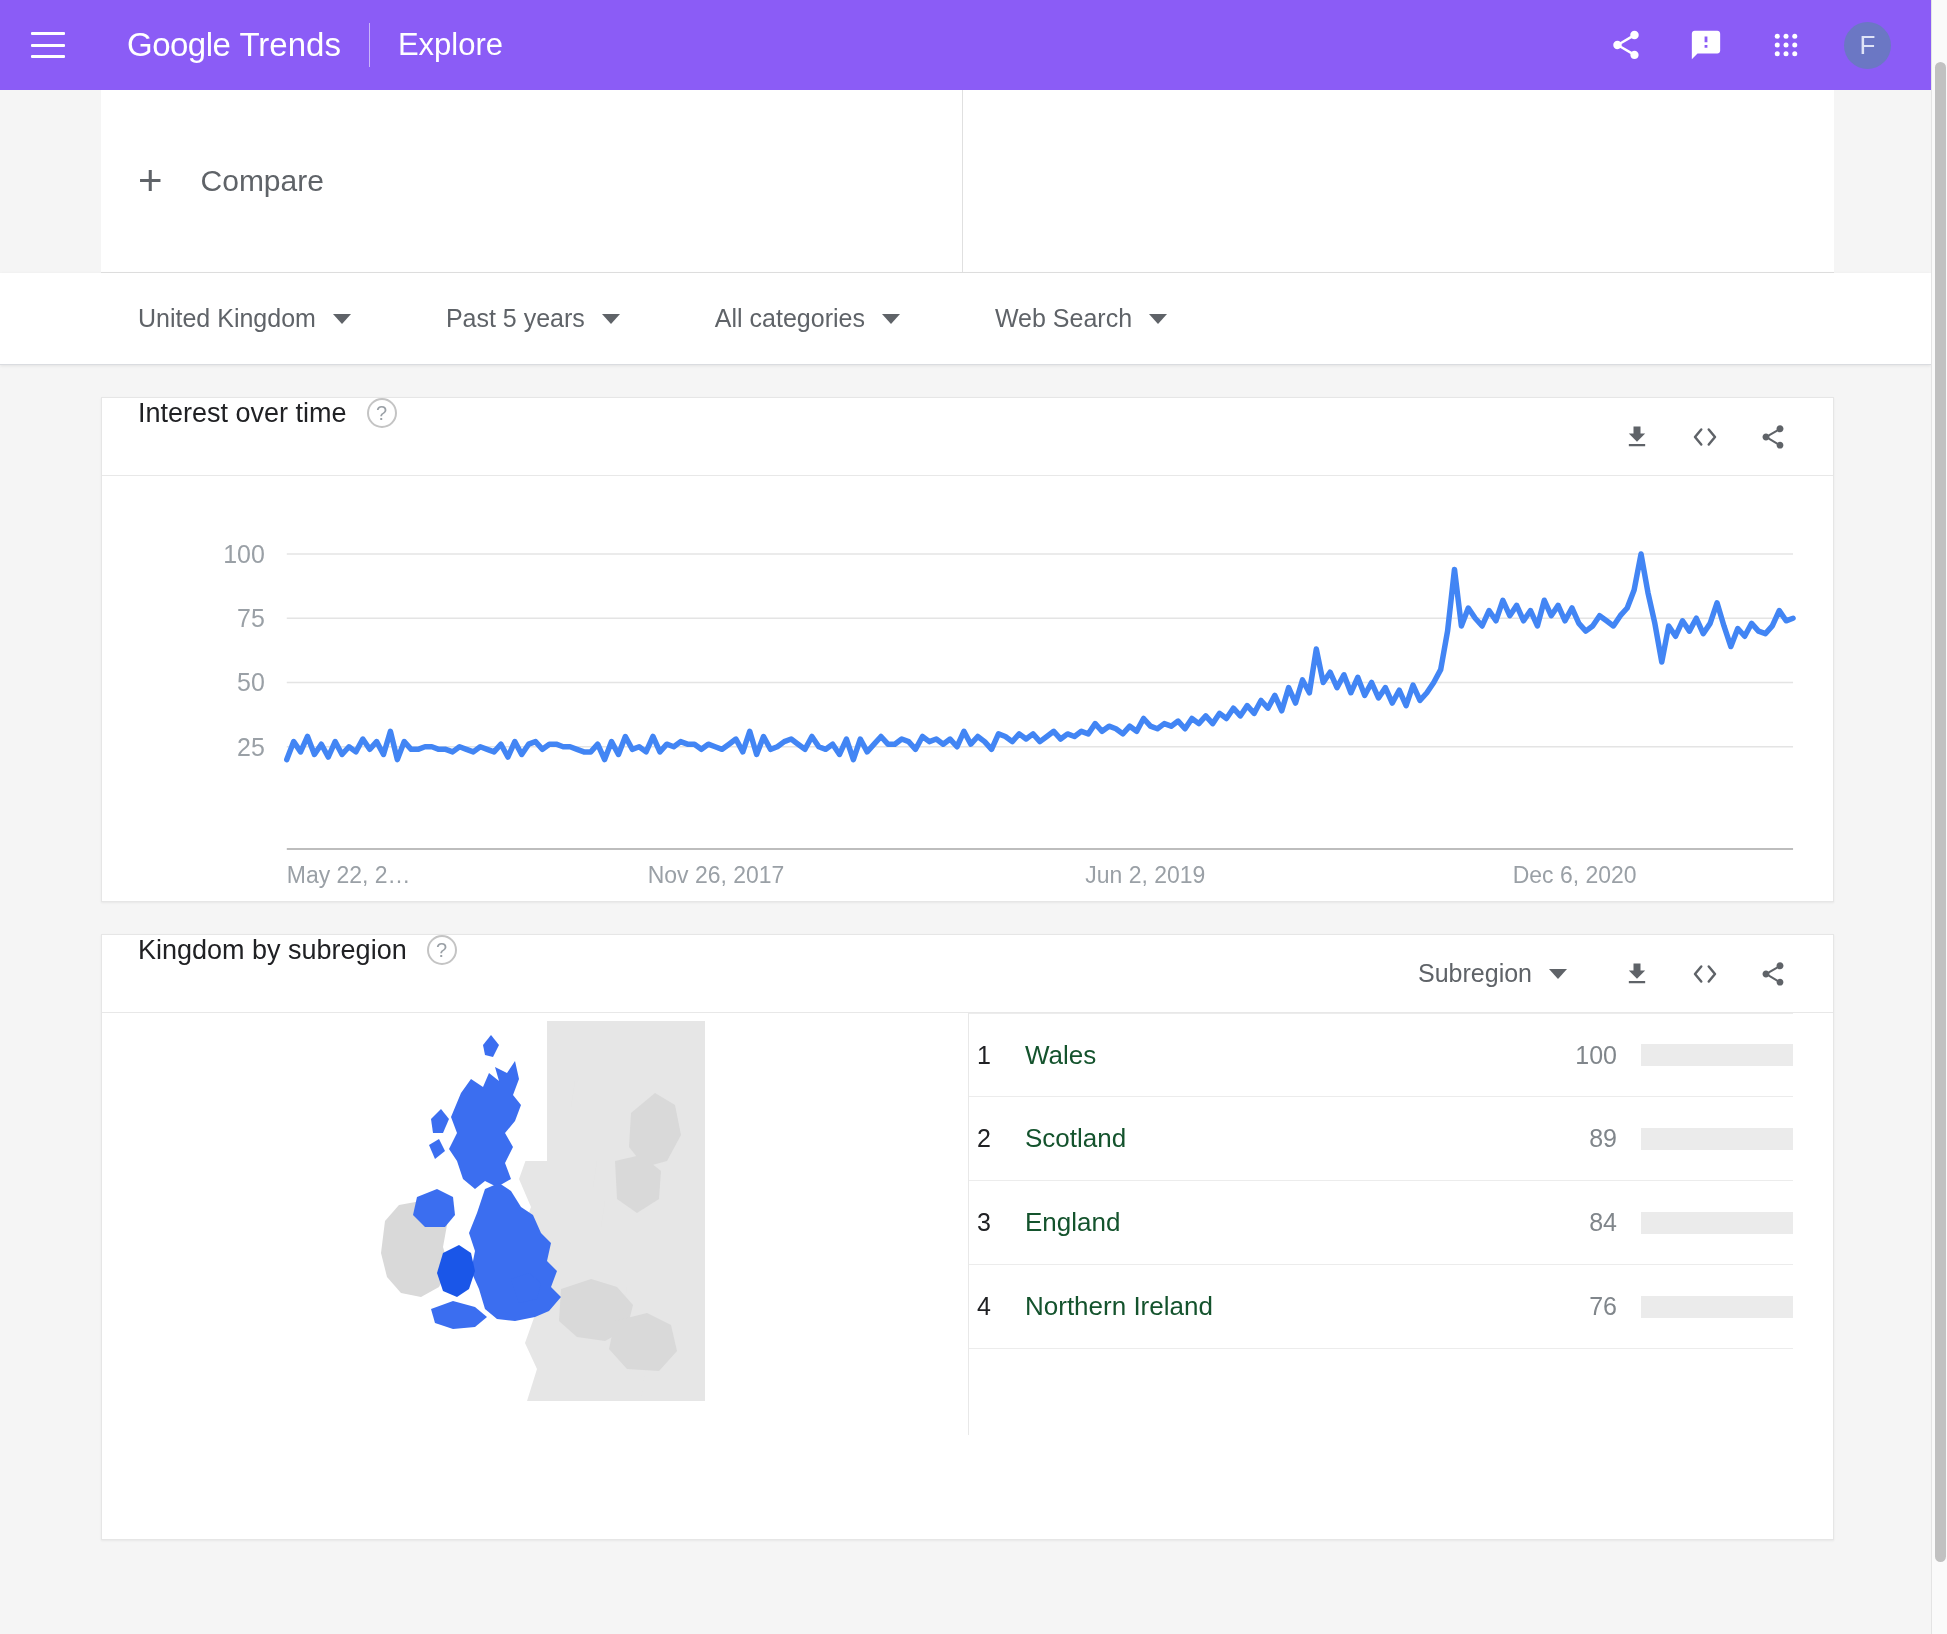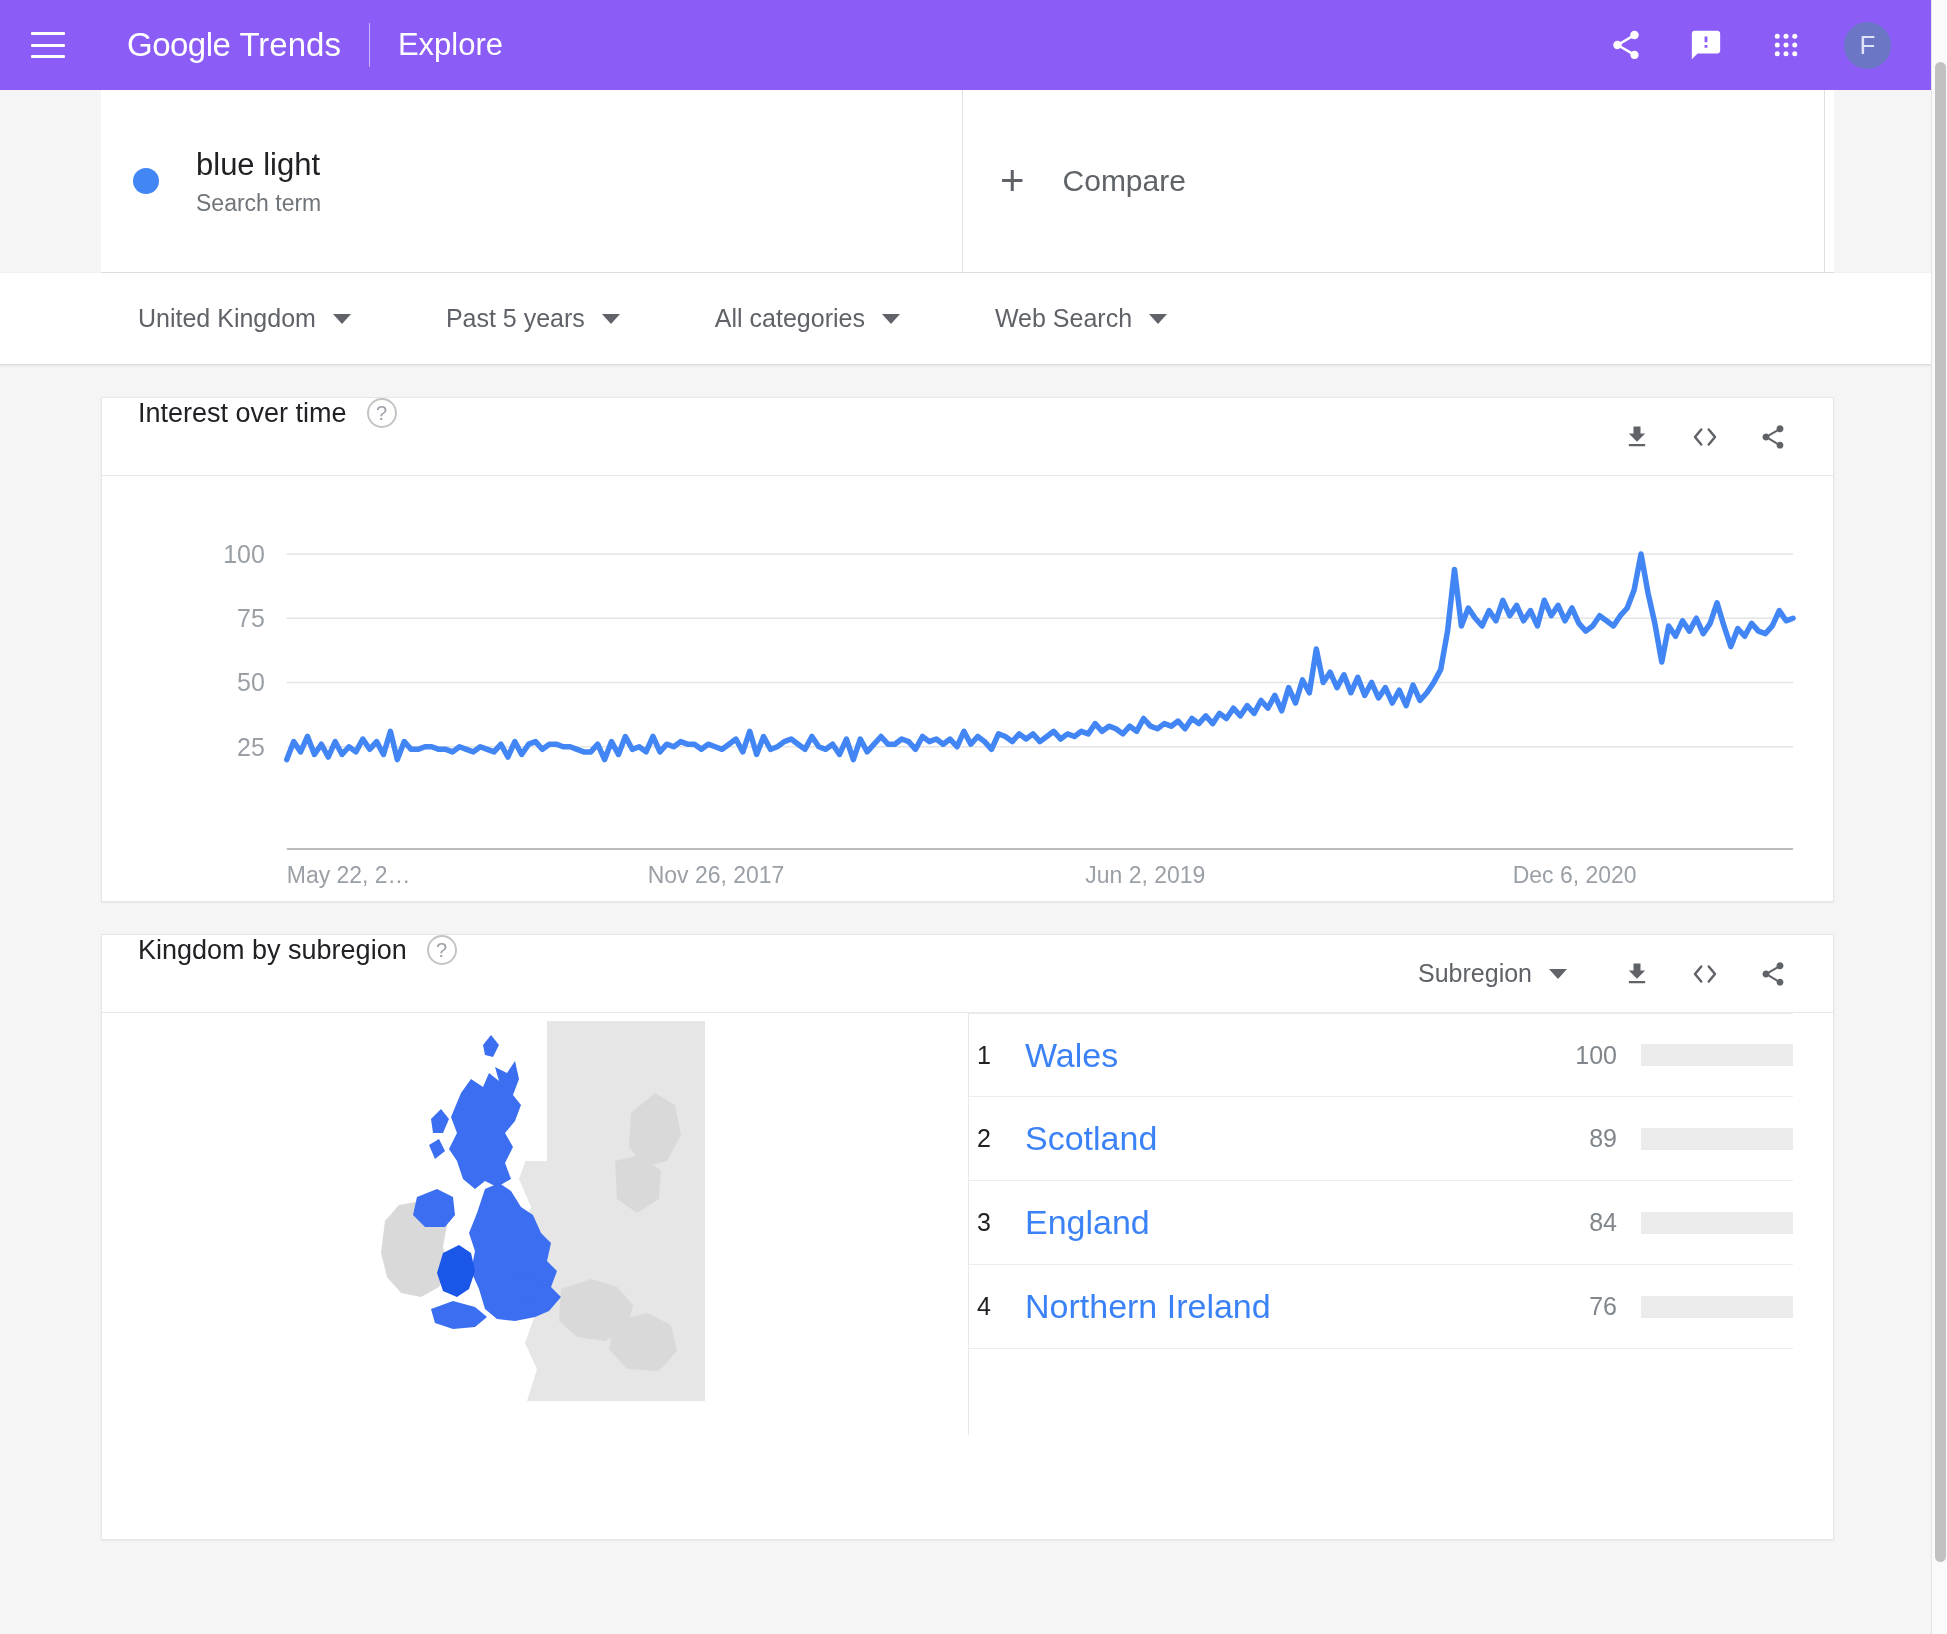--- a/index.html
+++ b/index.html
@@ -162,21 +162,21 @@
   .list-pane { flex: 1; padding: 0 40px 0 0; }
   .sub-row {
     display: flex; align-items: center;
     height: 84px;
     border-bottom: 1px solid #ececec;
     padding-left: 8px;
     cursor: pointer;
   }
   .sub-row:first-child { border-top: 1px solid #ececec; margin-top: 0; }
   .rank { width: 48px; font-size: 25px; color: #202124; }
-  .rname { font-size: 34px; color: #3b82f6; }
+  .rname { font-size: 26px; color: #14532d; }
   .rval { margin-left: auto; font-size: 25px; color: #80868b; padding-right: 24px; }
   .bar-track {
     flex: 0 0 152px; height: 22px; background: #ebebeb;
   }
   .bar-fill { height: 100%; background: #4285f4; }
 
   .card-footer-space { height: 104px; }
 
   
   .scrollbar {
@@ -233,27 +233,20 @@
     </div>
     <div class="avatar">
       <span>F</span>
     </div>
   </div>
 </div>
 
 <div class="page">
 
   <div class="term-row">
-    <div class="term-cell">
-      <div class="dot"></div>
-      <div class="term-text">
-        <div class="term-name">blue light</div>
-        <div class="term-sub">Search term</div>
-      </div>
-    </div>
     <div class="compare-cell">
       <div class="plus">+</div>
       <div class="compare-label">Compare</div>
     </div>
   </div>
 
   <div class="filters">
     <div class="filter">
       <span class="filter-label">United Kingdom</span>
       <span class="caret"></span>

